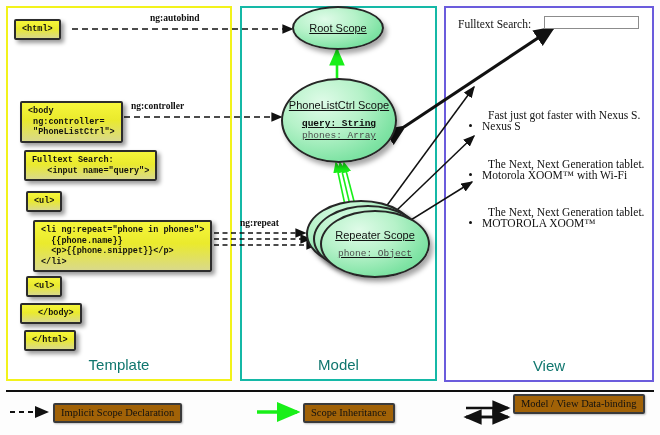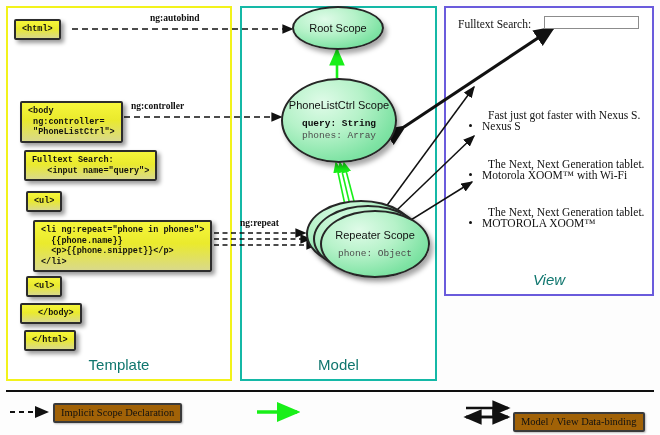--- a/index.html
+++ b/index.html
@@ -5,37 +5,37 @@
   html,body{margin:0;padding:0;background:#ffffff;}
   body{font-family:"Liberation Sans",sans-serif;}
   #stage{position:relative;width:660px;height:435px;overflow:hidden;background:#fdfdfd;}
 
   
   .col{position:absolute;top:6px;background:#fff;box-sizing:border-box;}
   .col .col-label{position:absolute;left:0;right:0;bottom:6px;text-align:center;
       font-size:15px;color:#0f766e;font-family:"Liberation Sans",sans-serif;}
   #col-template{left:6px;width:226px;height:375px;border:2px solid #f2f21a;}
   #col-model{left:240px;width:197px;height:375px;border:2px solid #14b8a6;}
-  #col-view{left:444px;width:210px;height:290px;border:2px solid #6a5bdc;font-style:italic;}
+  #col-view{left:444px;width:210px;height:376px;border:2px solid #6a5bdc;}
 
   
   .code-box{position:absolute;box-sizing:border-box;
       border:2px solid #2c2c2c;border-radius:2px;
       background:linear-gradient(180deg,#f6f63a 0%,#eaea2d 45%,#d9d98a 100%);
       box-shadow:3px 3px 4px rgba(0,0,0,.40);
       font-family:"Liberation Mono",monospace;font-size:8.5px;line-height:10.5px;
       color:#111;padding:3px 6px;white-space:pre;font-weight:bold;}
 
   
   .scope{position:absolute;box-sizing:border-box;border-radius:50%;
       border:2px solid #262626;
       background:radial-gradient(ellipse at 35% 28%,#dffbe8 0%,#b6f2c9 38%,#7fe3a4 72%,#63d48f 100%);
       box-shadow:3px 4px 5px rgba(0,0,0,.35);
       display:flex;flex-direction:column;align-items:center;justify-content:center;
-      text-align:center;color:#111;}
+      text-align:center;color:#111;text-decoration:underline;}
   .scope .sc-title{font-family:"Liberation Sans",sans-serif;font-size:11px;line-height:13px;}
   .scope .sc-props{margin-top:6px;font-family:"Liberation Mono",monospace;font-size:9.5px;line-height:12px;}
   .sc-props .p-bold{font-weight:bold;color:#0d0d0d;}
   .sc-props .p-dim{color:#4c4c4c;}
 
   
   .view-inner{position:absolute;left:0;top:0;right:0;bottom:0;
       font-family:"Liberation Serif",serif;color:#111;}
   #fulltext-row{position:absolute;left:14px;top:12px;font-size:11.5px;}
   #search-input{position:absolute;left:100px;top:10px;width:95px;height:13px;
@@ -213,16 +213,17 @@
         </marker>
       </defs>
       <line x1="10" y1="22" x2="47" y2="22" stroke="#111" stroke-width="2" stroke-dasharray="5,4" marker-end="url(#lg-dash)"></line>
       <line x1="257" y1="22" x2="297" y2="22" stroke="#18ef18" stroke-width="3.4" marker-end="url(#lg-green)"></line>
       <line x1="466" y1="18" x2="508" y2="18" stroke="#111" stroke-width="2.6" marker-end="url(#lg-blk)"></line>
       <line x1="508" y1="27" x2="466" y2="27" stroke="#111" stroke-width="2.6" marker-end="url(#lg-blk)"></line>
       <line x1="466" y1="27" x2="508" y2="27" stroke="#111" stroke-width="2.6" marker-end="url(#lg-blk)"></line>
     </svg>
 
     <div class="legend-box" style="left:53px;top:13px;">Implicit Scope Declaration</div>
-    <div class="legend-box" style="left:513px;top:22px;">Model / View Data-binding</div>
+    <div class="legend-box" style="left:303px;top:13px;">Scope Inheritance</div>
+    <div class="legend-box" style="left:513px;top:4px;">Model / View Data-binding</div>
   </div>
 
 </div>
 
 </body></html>

